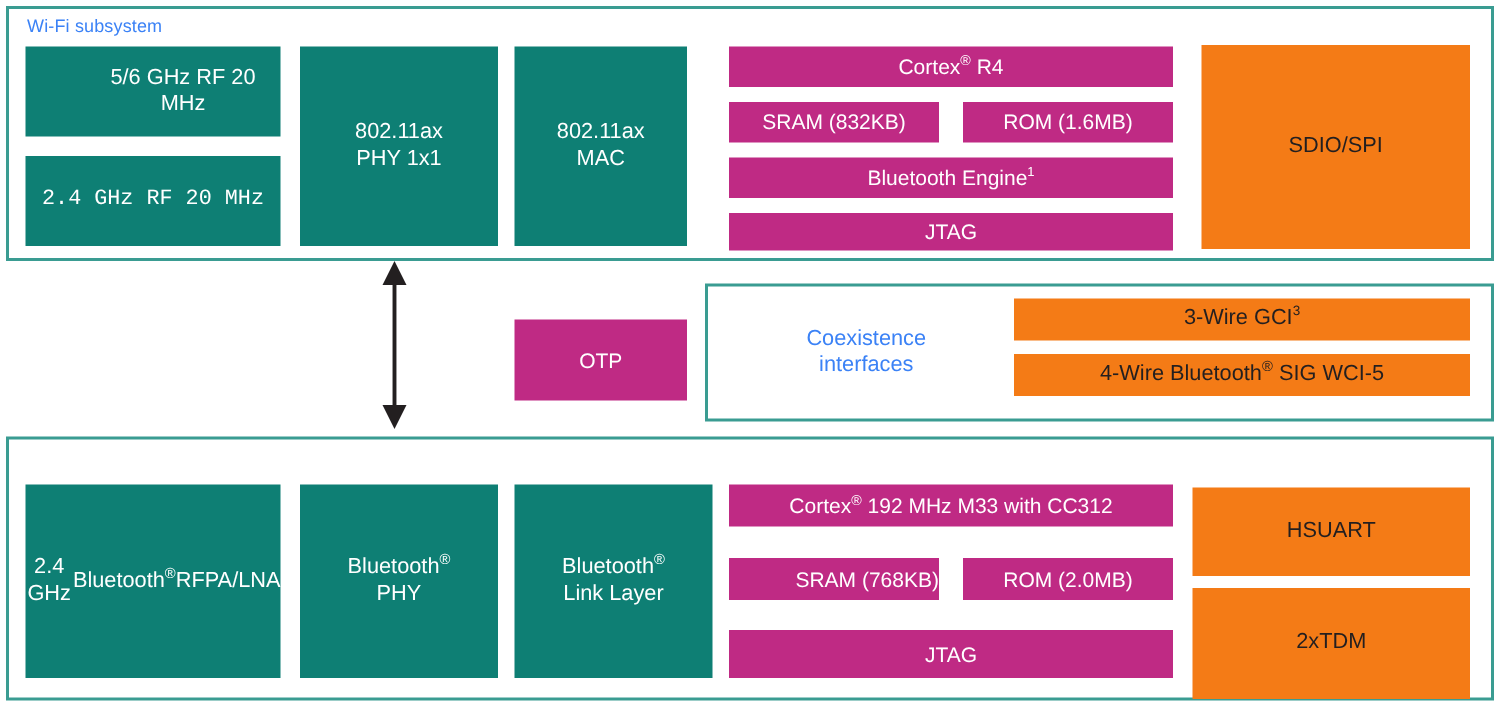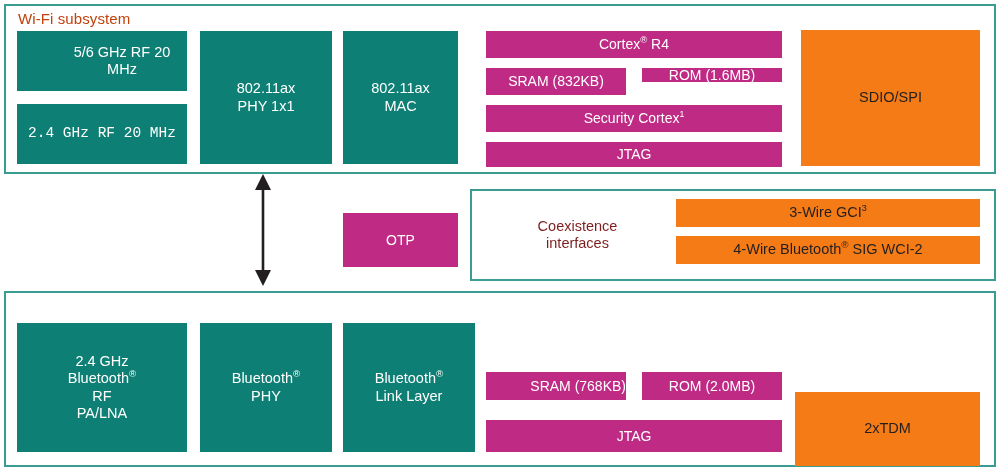--- a/index.html
+++ b/index.html
@@ -33,22 +33,22 @@
 
   
   .subsystem {
     position: absolute;
     box-sizing: border-box;
     border: 2px solid #3a9c92;
     background: #ffffff;
   }
   .subsystem-title {
     position: absolute;
-    font-size: 15px;
-    color: #c2410c;
+    font-size: 12px;
+    color: #3b82f6;
     white-space: nowrap;
     letter-spacing: 0.1px;
   }
 
   
   .teal {
     background: #0e7f74;
     color: #ffffff;
     font-size: 14.5px;
   }
@@ -57,21 +57,21 @@
     color: #ffffff;
     font-size: 14px;
   }
   .orange {
     background: #f47b16;
     color: #231f20;
     font-size: 14.5px;
     text-align: right;
   }
   .plain-label {
-    color: #7f1d1d;
+    color: #3b82f6;
     font-size: 14.5px;
     background: transparent;
   }
 
   
   .coex-frame {
     position: absolute;
     box-sizing: border-box;
     border: 2px solid #3a9c92;
     background: #ffffff;
@@ -119,26 +119,26 @@
     <span>MAC</span>
   </div>
 
   <div class="blk magenta" style="left:486px; top:31px; width:296px; height:27px;">
     <span><span>Cortex</span><span class="reg">®</span><span> R4</span></span>
   </div>
 
   <div class="blk magenta" style="left:486px; top:68px; width:140px; height:27px;">
     <span>SRAM (832KB)</span>
   </div>
-  <div class="blk magenta" style="left:642px; top:68px; width:140px; height:14px;">
+  <div class="blk magenta" style="left:642px; top:68px; width:140px; height:27px;">
     <span>ROM (1.6MB)</span>
   </div>
 
   <div class="blk magenta" style="left:486px; top:105px; width:296px; height:27px;">
-    <span><span>Security Cortex</span><sup>1</sup></span>
+    <span><span>Bluetooth Engine</span><sup>1</sup></span>
   </div>
 
   <div class="blk magenta" style="left:486px; top:142px; width:296px; height:25px;">
     <span>JTAG</span>
   </div>
 
   <div class="blk orange" style="left:801px; top:30px; width:179px; height:136px;">
     <span>SDIO/SPI</span>
   </div>
 
@@ -157,51 +157,57 @@
   <div class="blk plain-label" style="left:495px; top:200px; width:165px; height:70px; flex-direction:column;">
     <span>Coexistence</span>
     <span>interfaces</span>
   </div>
 
   <div class="blk orange" style="left:676px; top:199px; width:304px; height:28px;">
     <span><span>3-Wire GCI</span><sup>3</sup></span>
   </div>
 
   <div class="blk orange" style="left:676px; top:236px; width:304px; height:28px;">
-    <span><span>4-Wire Bluetooth</span><span class="reg">®</span><span> SIG WCI-2</span></span>
+    <span><span>4-Wire Bluetooth</span><span class="reg">®</span><span> SIG WCI-5</span></span>
   </div>
 
   <div class="subsystem" style="left:4px; top:291px; width:992px; height:176px;"></div>
 
-  <div class="blk teal" style="left:17px; top:323px; width:170px; height:129px; flex-direction:column;">
+  <div class="blk teal" style="left:17px; top:323px; width:170px; height:129px; ">
     <span>2.4 GHz</span>
     <span><span>Bluetooth</span><span class="reg">®</span></span>
     <span>RF</span>
     <span>PA/LNA</span>
   </div>
 
   <div class="blk teal" style="left:200px; top:323px; width:132px; height:129px; flex-direction:column;">
     <span><span>Bluetooth</span><span class="reg">®</span></span>
     <span>PHY</span>
   </div>
 
   <div class="blk teal" style="left:343px; top:323px; width:132px; height:129px; flex-direction:column;">
     <span><span>Bluetooth</span><span class="reg">®</span></span>
     <span>Link Layer</span>
   </div>
 
+  <div class="blk magenta" style="left:486px; top:323px; width:296px; height:28px;">
+    <span><span>Cortex</span><span class="reg">®</span><span> 192 MHz M33 with CC312</span></span>
+  </div>
 
   <div class="blk magenta" style="left:486px; top:372px; width:140px; height:28px;justify-content:flex-end;">
     <span>SRAM (768KB)</span>
   </div>
   <div class="blk magenta" style="left:642px; top:372px; width:140px; height:28px;">
     <span>ROM (2.0MB)</span>
   </div>
 
   <div class="blk magenta" style="left:486px; top:420px; width:296px; height:32px;">
     <span>JTAG</span>
   </div>
 
+  <div class="blk orange" style="left:795px; top:325px; width:185px; height:59px;">
+    <span>HSUART</span>
+  </div>
   <div class="blk orange" style="left:795px; top:392px; width:185px; height:74px;">
     <span>2xTDM</span>
   </div>
 
 </div>
 
 </body></html>

